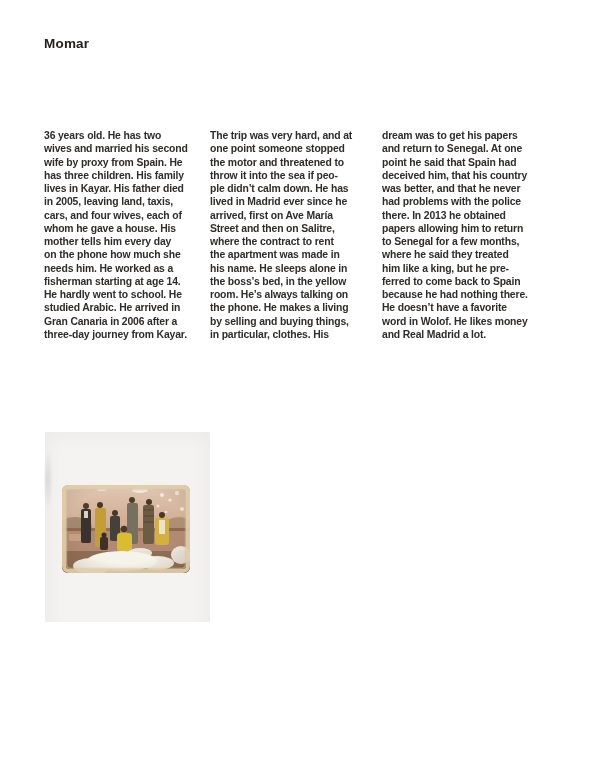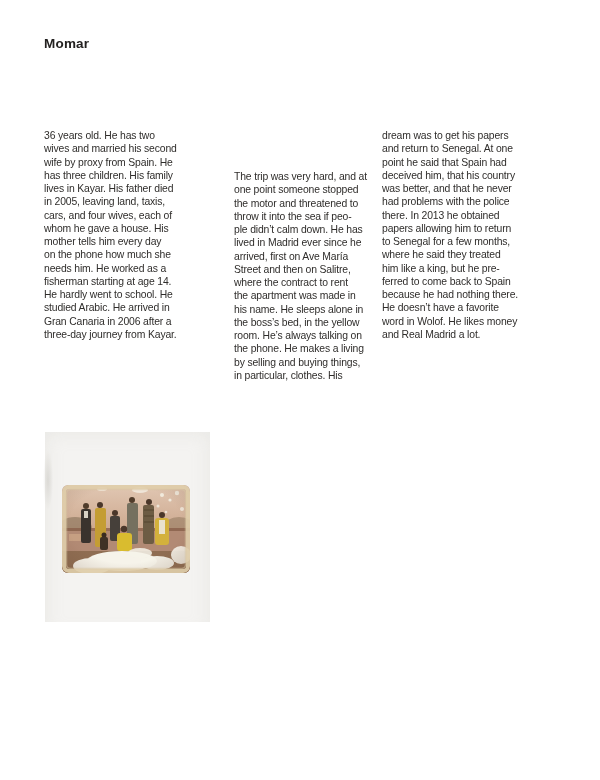--- a/index.html
+++ b/index.html
@@ -23,28 +23,28 @@
     font-size: 13.5px;
     font-weight: 700;
     letter-spacing: 0.2px;
     color: #232120;
   }
   .text-col {
     position: absolute;
     top: 129px;
     width: 172px;
     font-size: 10.4px;
-    font-weight: 400;
+    font-weight: 700;
     line-height: 13.25px;
     letter-spacing: -0.15px;
     color: #2f2d2b;
     white-space: pre;
   }
   .col-1 { left: 44px; }
-  .col-2 { left: 234px; margin-top: 41px; }
+  .col-2 { left: 210px; }
   .col-3 { left: 382px; }
   .scan-area {
     position: absolute;
     left: 45px;
     top: 432px;
     width: 165px;
     height: 204px;
     background: #f4f3f1;
     box-shadow: inset 0 0 18px rgba(200,198,192,0.25);
   }

